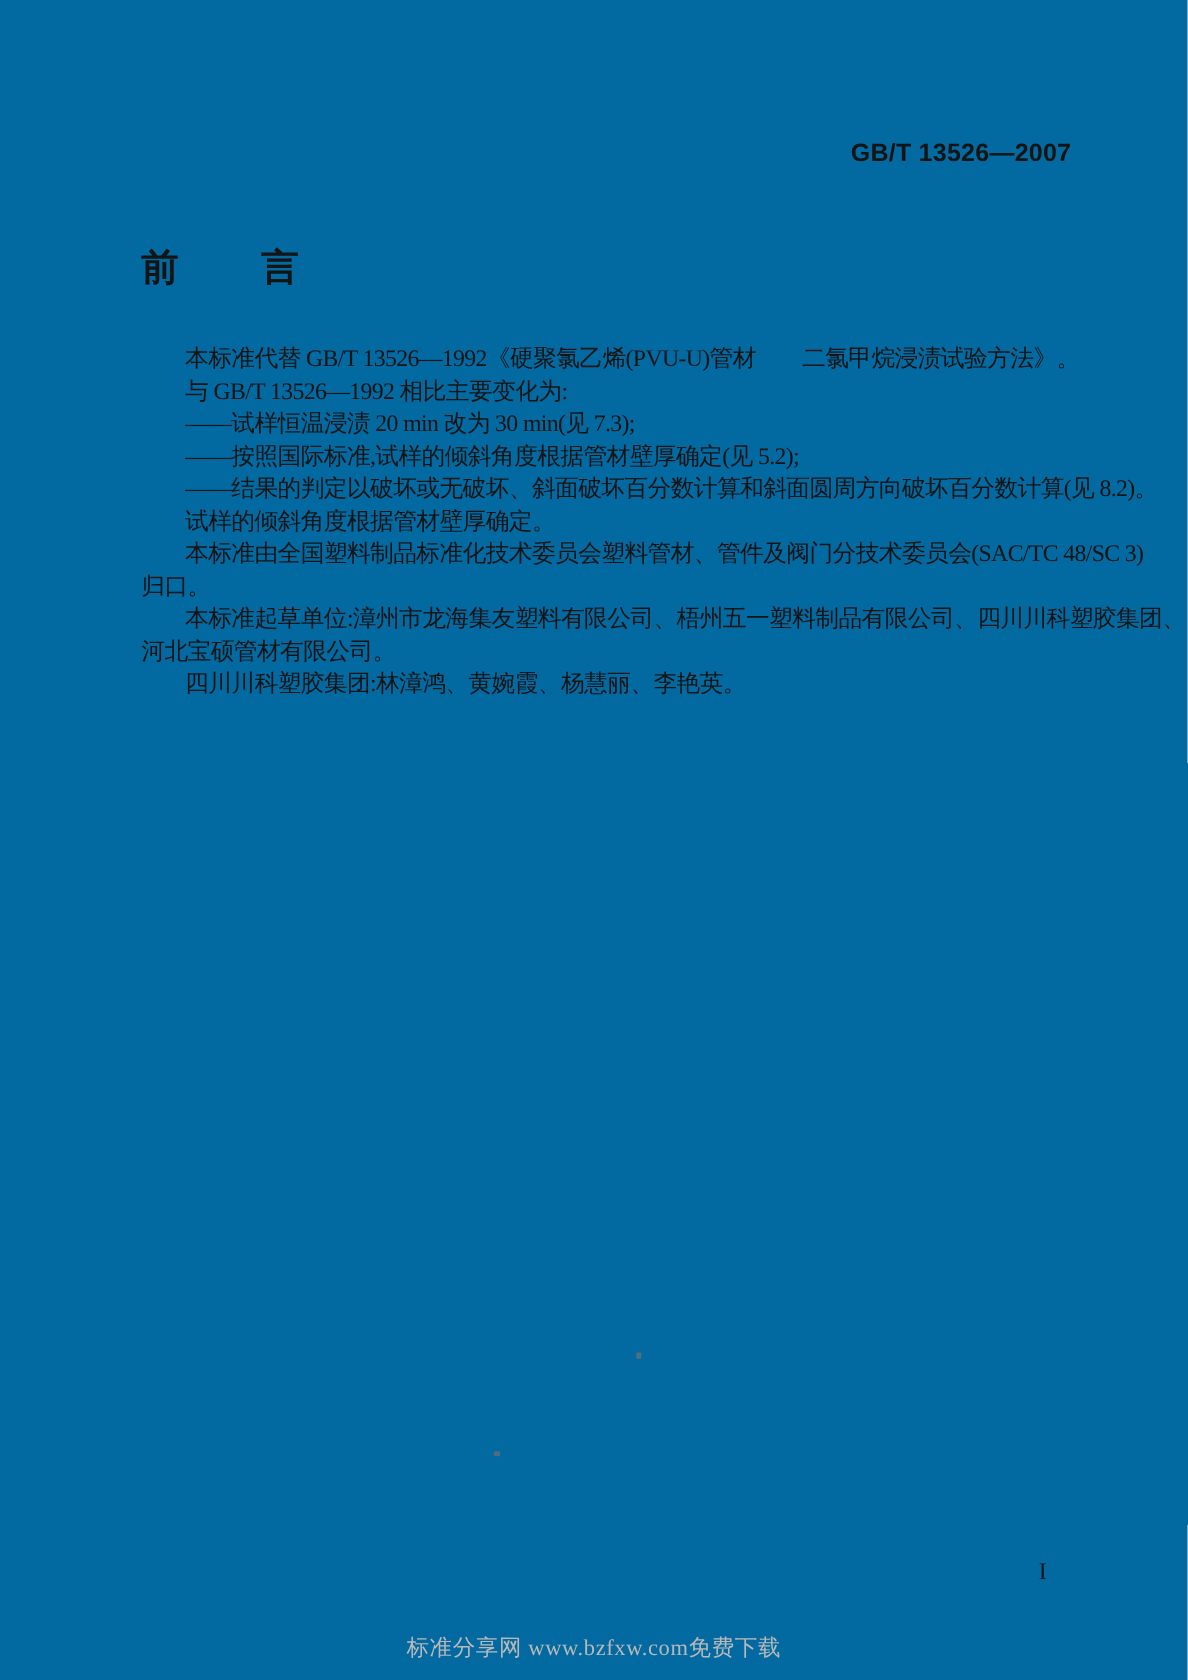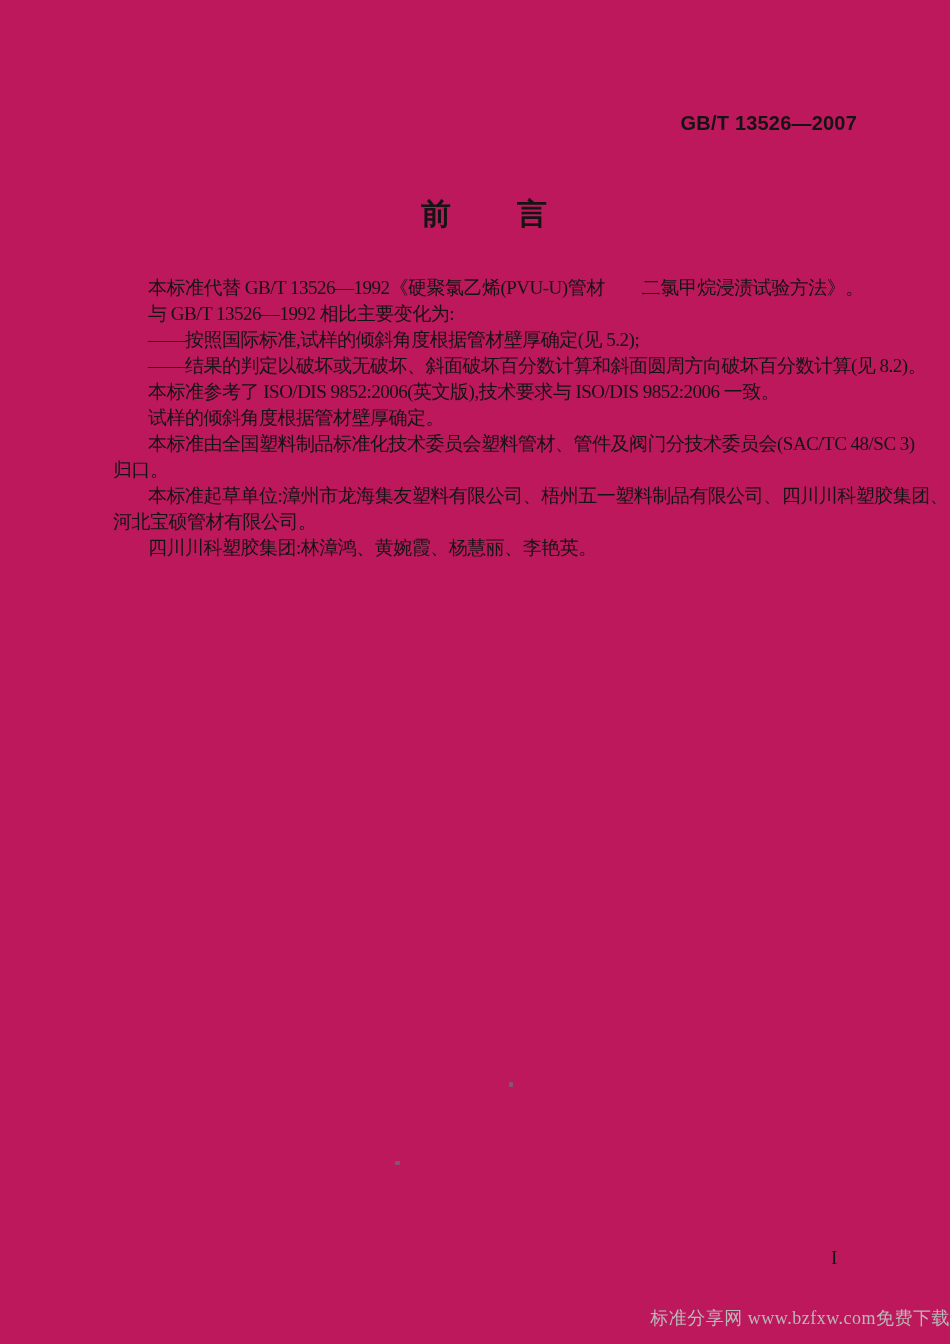--- a/index.html
+++ b/index.html
@@ -5,42 +5,41 @@
   html, body {
     margin: 0;
     padding: 0;
     background: #e8e8e8;
   }
   .page {
     position: relative;
     width: 950px;
     height: 1344px;
     margin: 0 auto;
-    background: #be185d;
+    background: #0369a1;
     overflow: hidden;
     font-family: "Liberation Serif", "DejaVu Serif", serif;
     color: #141414;
   }
   .std-code {
     position: absolute;
     top: 112px;
     right: 93px;
     font-family: "Liberation Sans", "DejaVu Sans", sans-serif;
     font-weight: bold;
     font-size: 20px;
     letter-spacing: 0.2px;
     white-space: nowrap;
   }
   .doc-title {
     position: absolute;
     top: 194px;
     left: 113px;
     width: 744px;
     margin: 0;
-    text-align: center;
     font-family: "Liberation Sans", "DejaVu Sans", sans-serif;
     font-weight: bold;
     font-size: 30px;
     letter-spacing: 2px;
     white-space: nowrap;
   }
   .doc-body {
     position: absolute;
     top: 275px;
     left: 113px;
@@ -67,42 +66,42 @@
     top: 1247px;
     left: 831px;
     font-size: 19px;
     letter-spacing: 0.5px;
   }
   .watermark {
     position: absolute;
     top: 1306px;
     left: 0;
     width: 950px;
-    text-align: right;
+    text-align: center;
     color: #b9b9b9;
     font-size: 18px;
     letter-spacing: 0.5px;
     white-space: nowrap;
   }
 </style>
 </head>
 <body>
 
 <div class="page">
 
   <div class="std-code">GB/T 13526—2007</div>
 
   <h1 class="doc-title">前　　言</h1>
 
   <div class="doc-body">
       <div class="line indent">本标准代替 GB/T 13526—1992《硬聚氯乙烯(PVU-U)管材　　二氯甲烷浸渍试验方法》。</div>
       <div class="line indent">与 GB/T 13526—1992 相比主要变化为:</div>
+      <div class="line indent">——试样恒温浸渍 20 min 改为 30 min(见 7.3);</div>
       <div class="line indent">——按照国际标准,试样的倾斜角度根据管材壁厚确定(见 5.2);</div>
       <div class="line indent">——结果的判定以破坏或无破坏、斜面破坏百分数计算和斜面圆周方向破坏百分数计算(见 8.2)。</div>
-      <div class="line indent">本标准参考了 ISO/DIS 9852:2006(英文版),技术要求与 ISO/DIS 9852:2006 一致。</div>
       <div class="line indent">试样的倾斜角度根据管材壁厚确定。</div>
       <div class="line indent">本标准由全国塑料制品标准化技术委员会塑料管材、管件及阀门分技术委员会(SAC/TC 48/SC 3)</div>
       <div class="line">归口。</div>
       <div class="line indent">本标准起草单位:漳州市龙海集友塑料有限公司、梧州五一塑料制品有限公司、四川川科塑胶集团、</div>
       <div class="line">河北宝硕管材有限公司。</div>
       <div class="line indent">四川川科塑胶集团:林漳鸿、黄婉霞、杨慧丽、李艳英。</div>
     </div>
 
   <div class="speck speck-1"></div>
   <div class="speck speck-2"></div>

